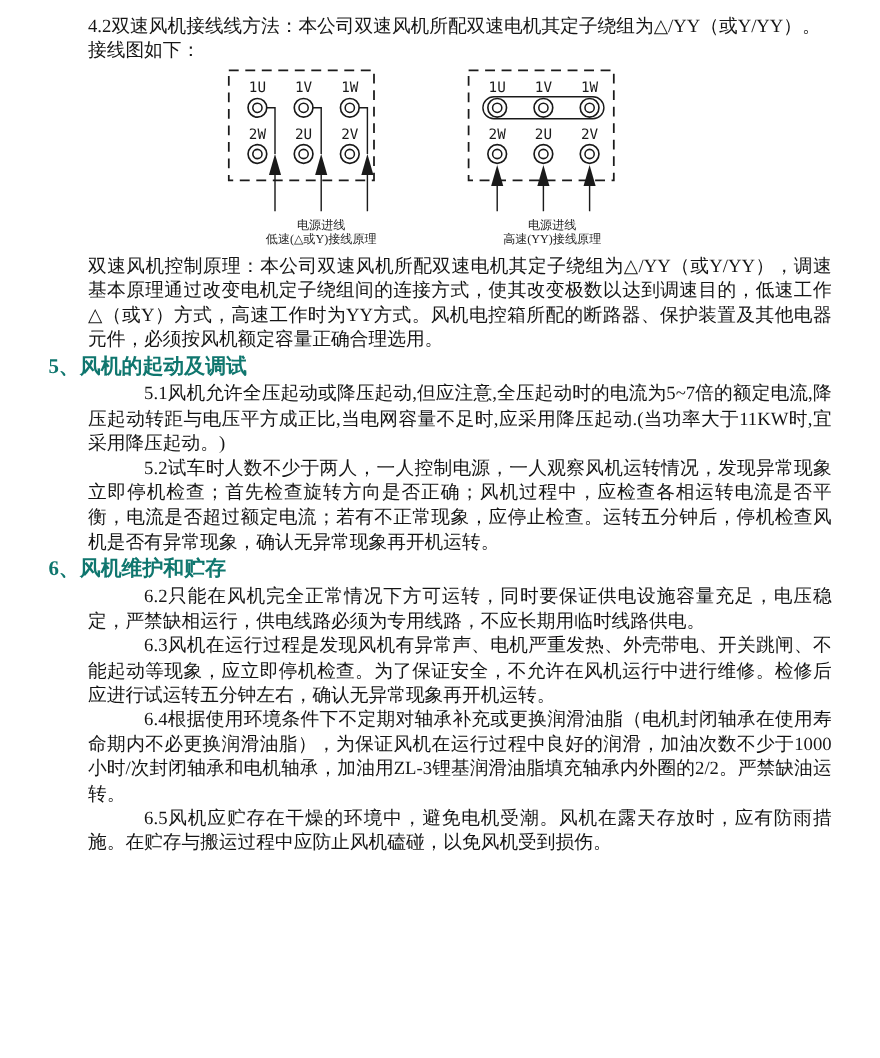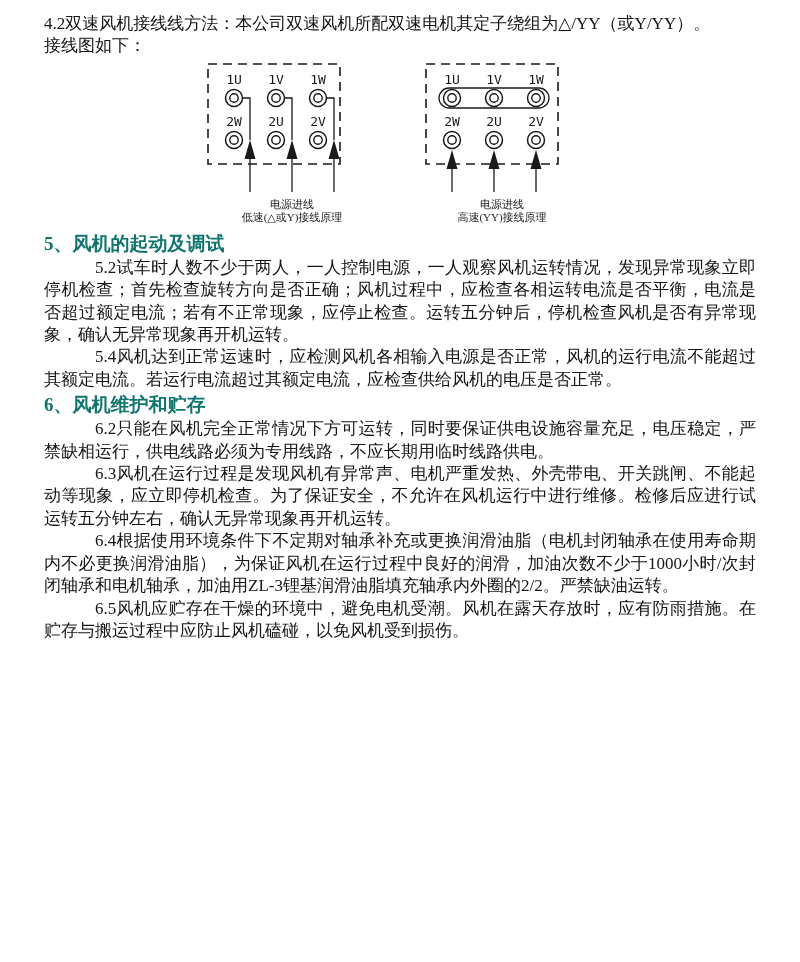--- a/index.html
+++ b/index.html
@@ -5,21 +5,21 @@
   * { margin:0; padding:0; box-sizing:border-box; }
   html,body { width:800px; background:#ffffff; }
   body {
     height:962px; overflow:hidden;
     font-family:"Liberation Serif","DejaVu Serif",serif;
     color:#151515;
   }
   .page { padding:13px 44px 0 44px; }
   p.body {
     font-size:17px; line-height:22.4px;
-    text-align:justify; color:#151515;
+    text-align:justify; color:#151515;margin-left:36px;
   }
   p.indent { text-indent:3em; }
   h2.sec {
     font-size:19px; line-height:25px; font-weight:bold;
     color:#0f766e; margin:1px 0 1px 0;
     font-family:"Liberation Serif","DejaVu Serif",serif;
   }
   .diagrams {
     display:flex; gap:18px;
     margin:4px 0 6px 160px;
@@ -151,24 +151,25 @@
       <g>
         <path d="M114,88 L108.5,107 H119.5 Z" fill="#1a1a1a"></path>
         <line x1="114" y1="107" x2="114" y2="130" stroke="#1a1a1a" stroke-width="1.3"></line>
       </g>
 
       <text class="cap" x="80" y="146" text-anchor="middle">电源进线</text>
       <text class="cap" x="80" y="159" text-anchor="middle">高速(YY)接线原理</text>
     </svg>
   </div>
 
+  <p class="body">双速风机控制原理：本公司双速风机所配双速电机其定子绕组为△/YY（或Y/YY），调速基本原理通过改变电机定子绕组间的连接方式，使其改变极数以达到调速目的，低速工作△（或Y）方式，高速工作时为YY方式。风机电控箱所配的断路器、保护装置及其他电器元件，必须按风机额定容量正确合理选用。</p>
 
   <h2 class="sec">5、风机的起动及调试</h2>
+  <p class="body indent">5.1风机允许全压起动或降压起动,但应注意,全压起动时的电流为5~7倍的额定电流,降压起动转距与电压平方成正比,当电网容量不足时,应采用降压起动.(当功率大于11KW时,宜采用降压起动。)</p>
   <p class="body indent">5.2试车时人数不少于两人，一人控制电源，一人观察风机运转情况，发现异常现象立即停机检查；首先检查旋转方向是否正确；风机过程中，应检查各相运转电流是否平衡，电流是否超过额定电流；若有不正常现象，应停止检查。运转五分钟后，停机检查风机是否有异常现象，确认无异常现象再开机运转。</p>
-  <p class="body indent">5.4风机达到正常运速时，应检测风机各相输入电源是否正常，风机的运行电流不能超过其额定电流。若运行电流超过其额定电流，应检查供给风机的电压是否正常。</p>
 
   <h2 class="sec">6、风机维护和贮存</h2>
   <p class="body indent">6.2只能在风机完全正常情况下方可运转，同时要保证供电设施容量充足，电压稳定，严禁缺相运行，供电线路必须为专用线路，不应长期用临时线路供电。</p>
   <p class="body indent">6.3风机在运行过程是发现风机有异常声、电机严重发热、外壳带电、开关跳闸、不能起动等现象，应立即停机检查。为了保证安全，不允许在风机运行中进行维修。检修后应进行试运转五分钟左右，确认无异常现象再开机运转。</p>
   <p class="body indent">6.4根据使用环境条件下不定期对轴承补充或更换润滑油脂（电机封闭轴承在使用寿命期内不必更换润滑油脂），为保证风机在运行过程中良好的润滑，加油次数不少于1000小时/次封闭轴承和电机轴承，加油用ZL-3锂基润滑油脂填充轴承内外圈的2/2。严禁缺油运转。</p>
   <p class="body indent">6.5风机应贮存在干燥的环境中，避免电机受潮。风机在露天存放时，应有防雨措施。在贮存与搬运过程中应防止风机磕碰，以免风机受到损伤。</p>
 
 </div>
 
 </body></html>

